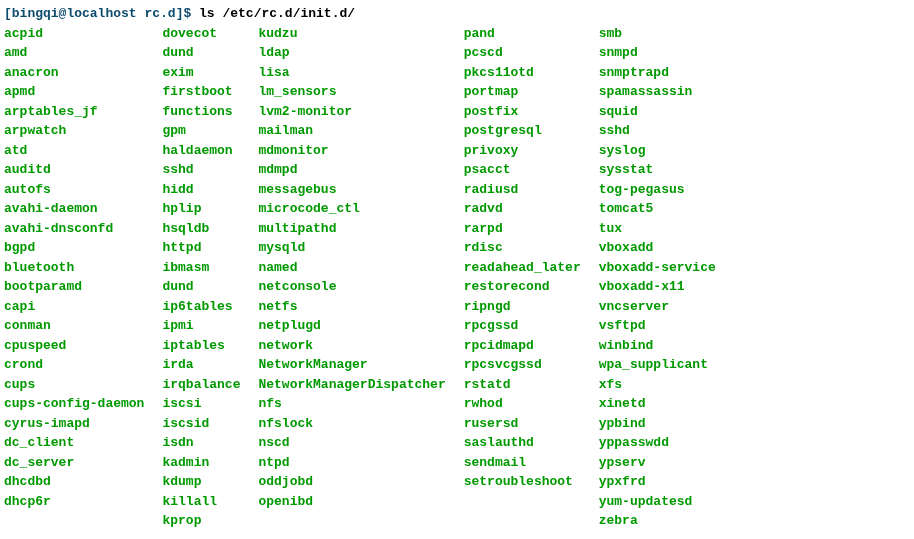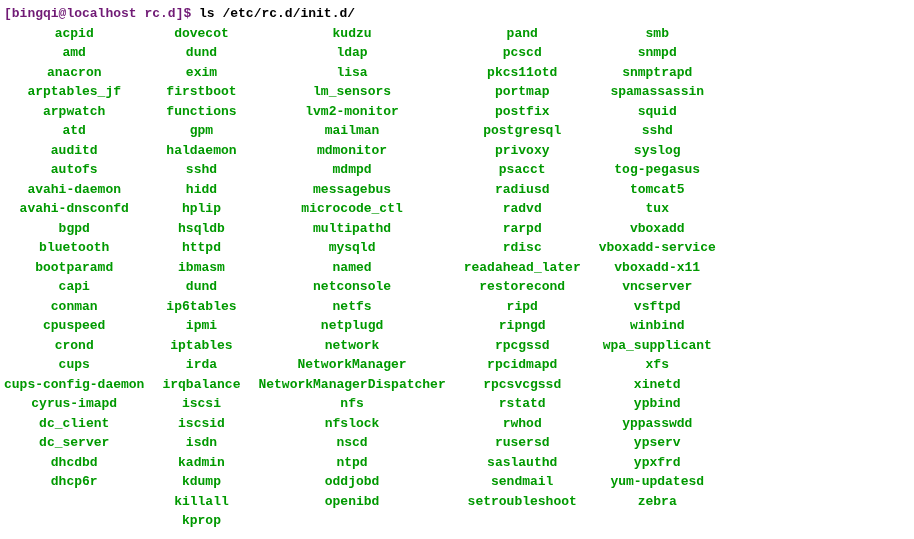--- a/index.html
+++ b/index.html
@@ -6,33 +6,32 @@
       margin: 0;
       padding: 4px;
       background: #ffffff;
       font-family: "Courier New", Courier, monospace;
       font-size: 13px;
       line-height: 1.5;
       color: #000000;
       white-space: nowrap;
     }
     .prompt {
-      color: #701a75;
+      color: #0c4a6e;
       font-weight: bold;
     }
     .command {
       color: #000000;
       font-weight: bold;
       margin-top: 48px;
     }
     .listing {
       display: flex;
       gap: 18px;
       align-items: flex-start;
-      text-align: center;
     }
     .col {
       display: flex;
       flex-direction: column;
     }
     .entry {
       color: #009900;
       font-weight: bold;
     }
   </style>
@@ -41,20 +40,21 @@
 
 <div>
   <div>
     <span class="prompt">[bingqi@localhost rc.d]$ </span><span class="command">ls /etc/rc.d/init.d/</span>
   </div>
   <div class="listing" id="listing">
       <div class="col">
         <span class="entry">acpid</span>
         <span class="entry">amd</span>
         <span class="entry">anacron</span>
+        <span class="entry">apmd</span>
         <span class="entry">arptables_jf</span>
         <span class="entry">arpwatch</span>
         <span class="entry">atd</span>
         <span class="entry">auditd</span>
         <span class="entry">autofs</span>
         <span class="entry">avahi-daemon</span>
         <span class="entry">avahi-dnsconfd</span>
         <span class="entry">bgpd</span>
         <span class="entry">bluetooth</span>
         <span class="entry">bootparamd</span>
@@ -133,40 +133,40 @@
         <span class="entry">postfix</span>
         <span class="entry">postgresql</span>
         <span class="entry">privoxy</span>
         <span class="entry">psacct</span>
         <span class="entry">radiusd</span>
         <span class="entry">radvd</span>
         <span class="entry">rarpd</span>
         <span class="entry">rdisc</span>
         <span class="entry">readahead_later</span>
         <span class="entry">restorecond</span>
-        <span class="entry">ripd</span>
         <span class="entry">ripngd</span>
         <span class="entry">rpcgssd</span>
         <span class="entry">rpcidmapd</span>
         <span class="entry">rpcsvcgssd</span>
         <span class="entry">rstatd</span>
         <span class="entry">rwhod</span>
         <span class="entry">rusersd</span>
         <span class="entry">saslauthd</span>
         <span class="entry">sendmail</span>
         <span class="entry">setroubleshoot</span>
       </div>
       <div class="col">
         <span class="entry">smb</span>
         <span class="entry">snmpd</span>
         <span class="entry">snmptrapd</span>
         <span class="entry">spamassassin</span>
         <span class="entry">squid</span>
         <span class="entry">sshd</span>
         <span class="entry">syslog</span>
+        <span class="entry">sysstat</span>
         <span class="entry">tog-pegasus</span>
         <span class="entry">tomcat5</span>
         <span class="entry">tux</span>
         <span class="entry">vboxadd</span>
         <span class="entry">vboxadd-service</span>
         <span class="entry">vboxadd-x11</span>
         <span class="entry">vncserver</span>
         <span class="entry">vsftpd</span>
         <span class="entry">winbind</span>
         <span class="entry">wpa_supplicant</span>

